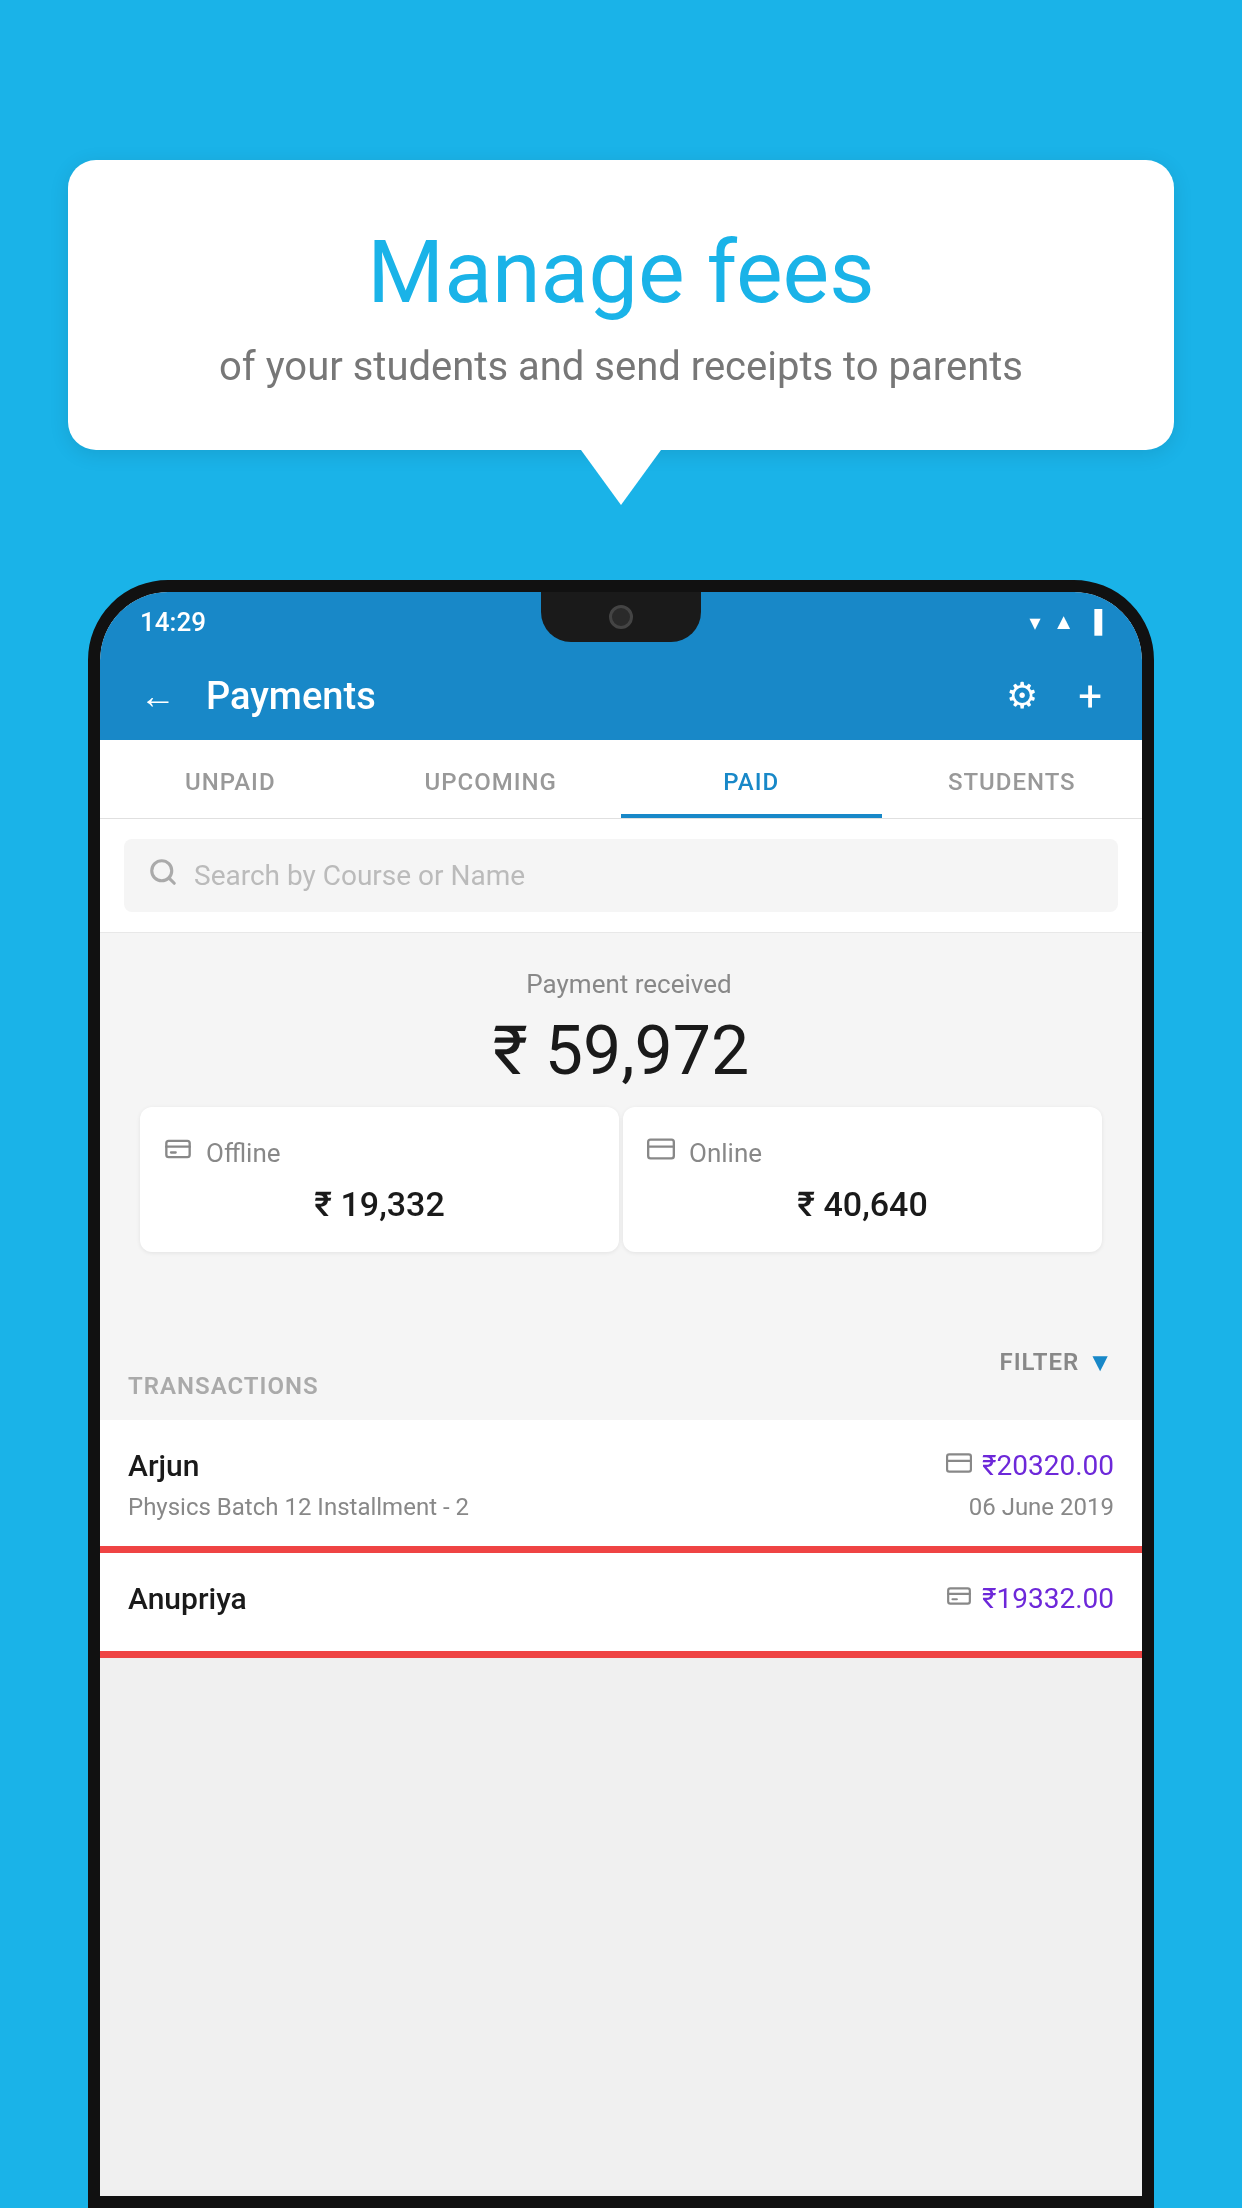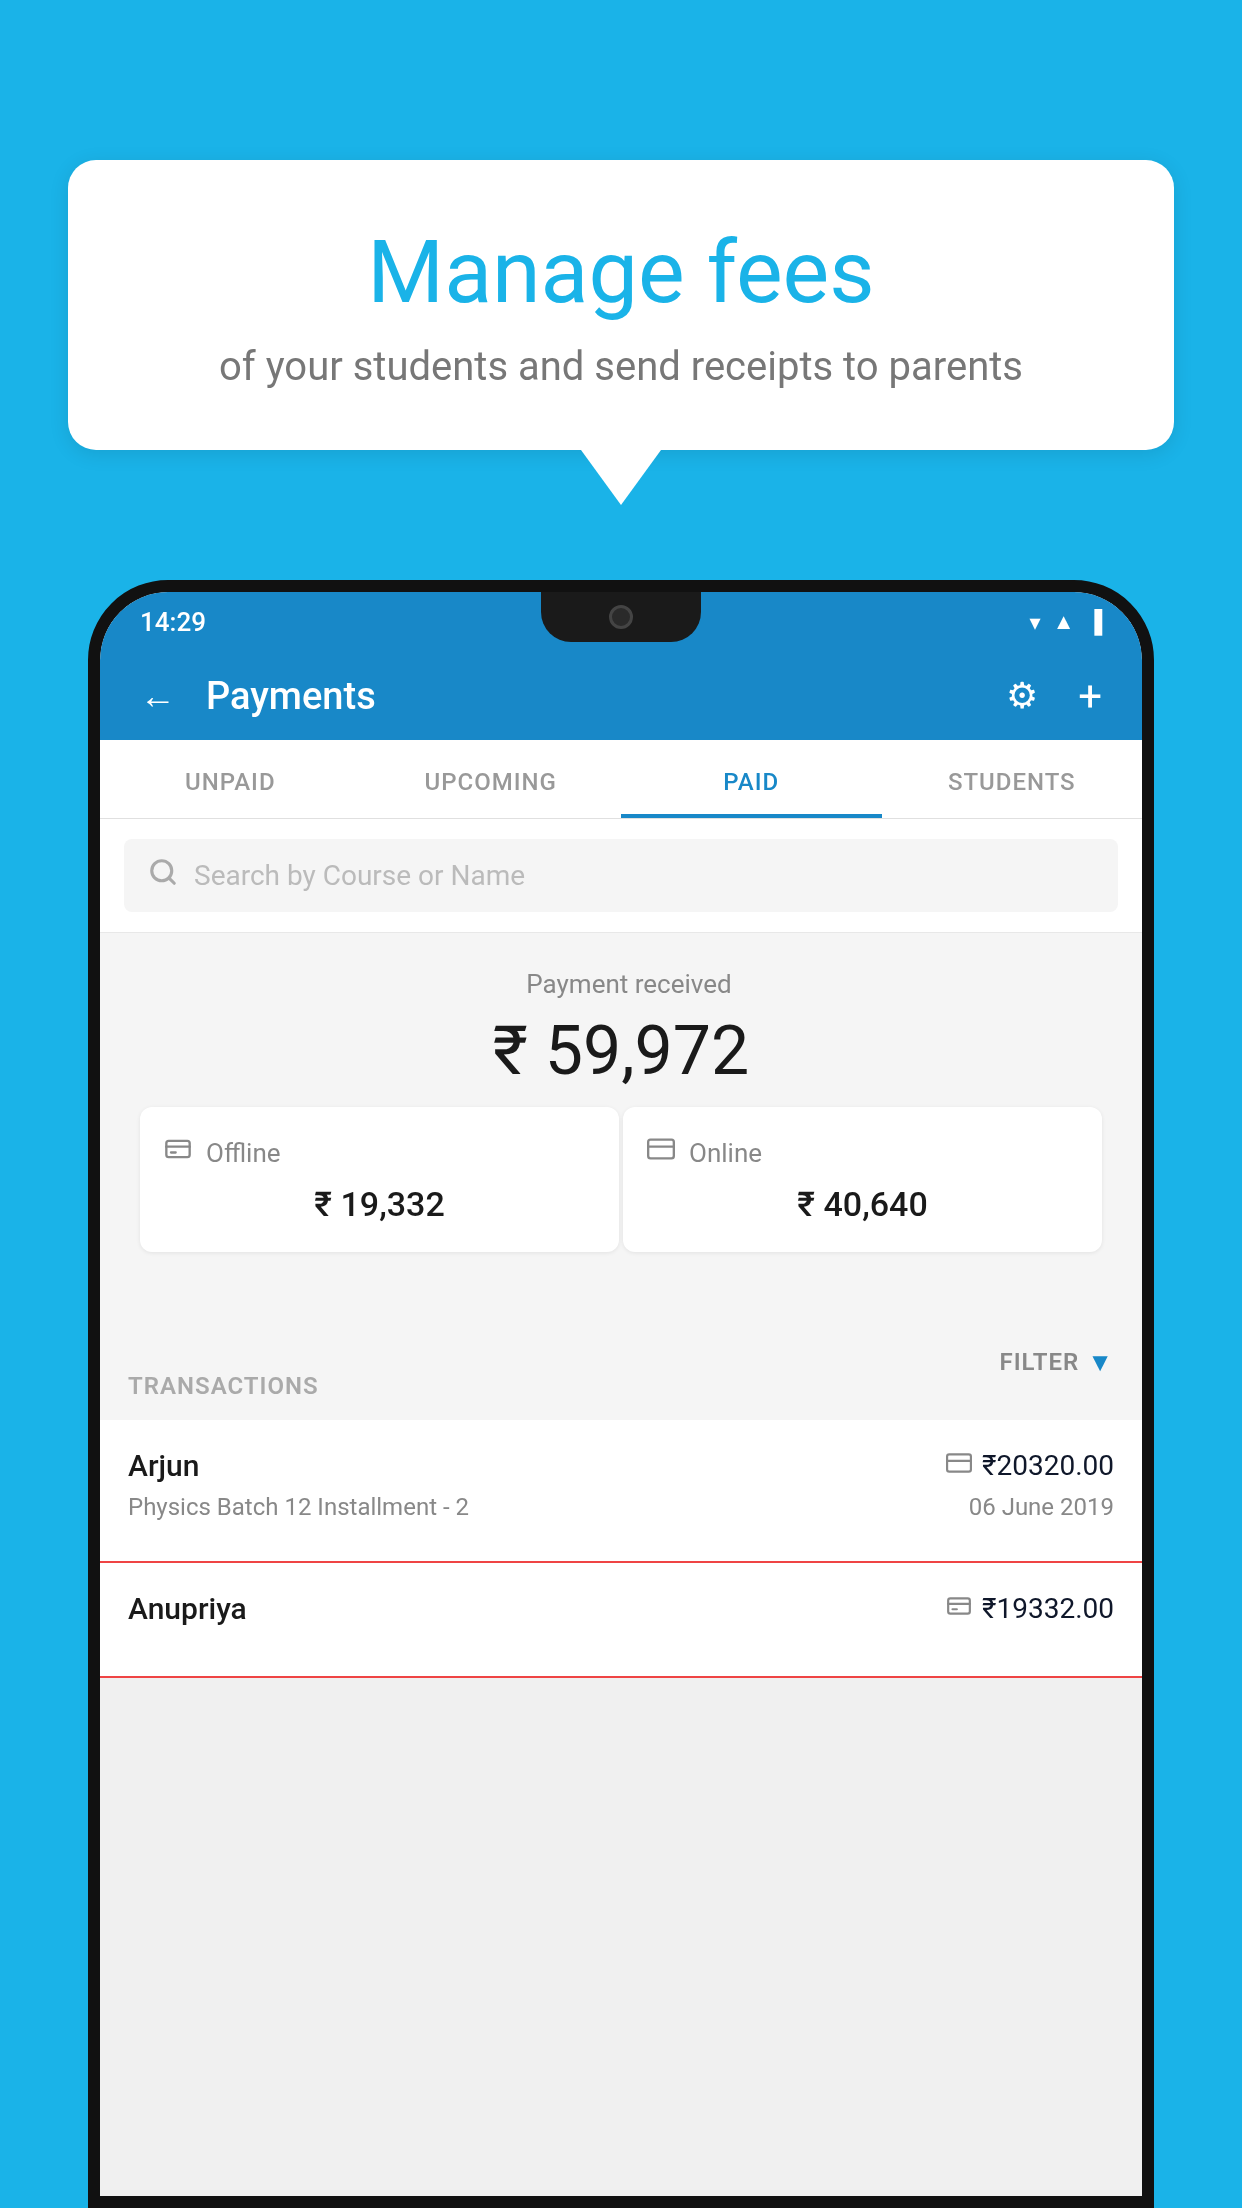--- a/index.html
+++ b/index.html
@@ -320,42 +320,42 @@
     }
 
     .filter-icon {
       color: #1888c8;
       font-size: 26px;
     }
 
     
     .transaction-row {
       background: white;
-      padding: 28px 28px 40px;
-      border-bottom: 2px solid #ef4444;
+      padding: 28px 28px 25px;
+      border-bottom: 7px solid #ef4444;
     }
 
     .transaction-top {
       display: flex;
       justify-content: space-between;
       align-items: center;
       margin-bottom: 10px;
     }
 
     .transaction-name {
       color: #1a1a1a;
       font-size: 30px;
       font-weight: 500;
     }
 
     .transaction-amount-row {
       display: flex;
       align-items: center;
       gap: 10px;
-      color: #0f172a;
+      color: #6d28d9;
       font-size: 28px;
       justify-content: center;
     }
 
     .transaction-amount-icon {
       color: #888;
       font-size: 26px;
     }
 
     .transaction-bottom {

